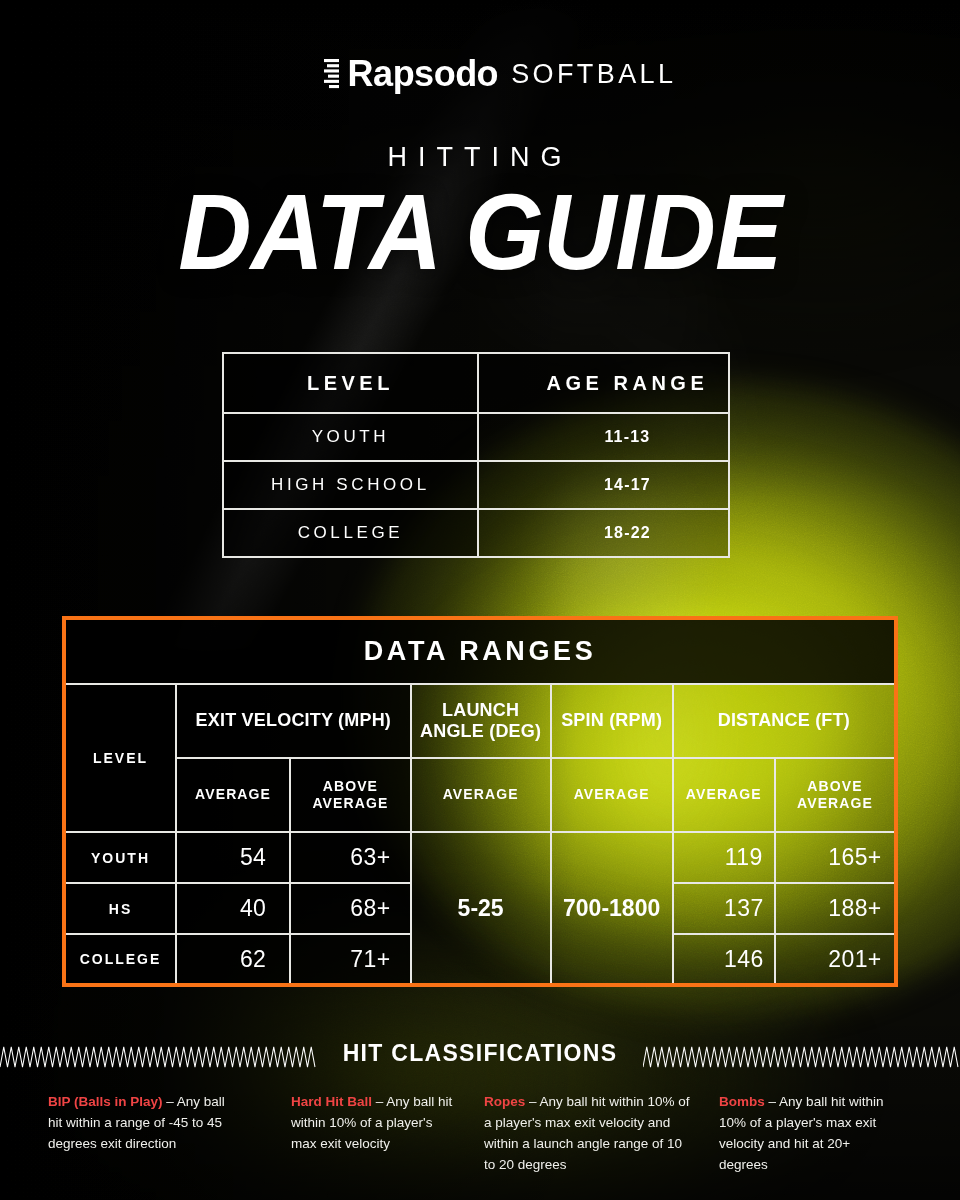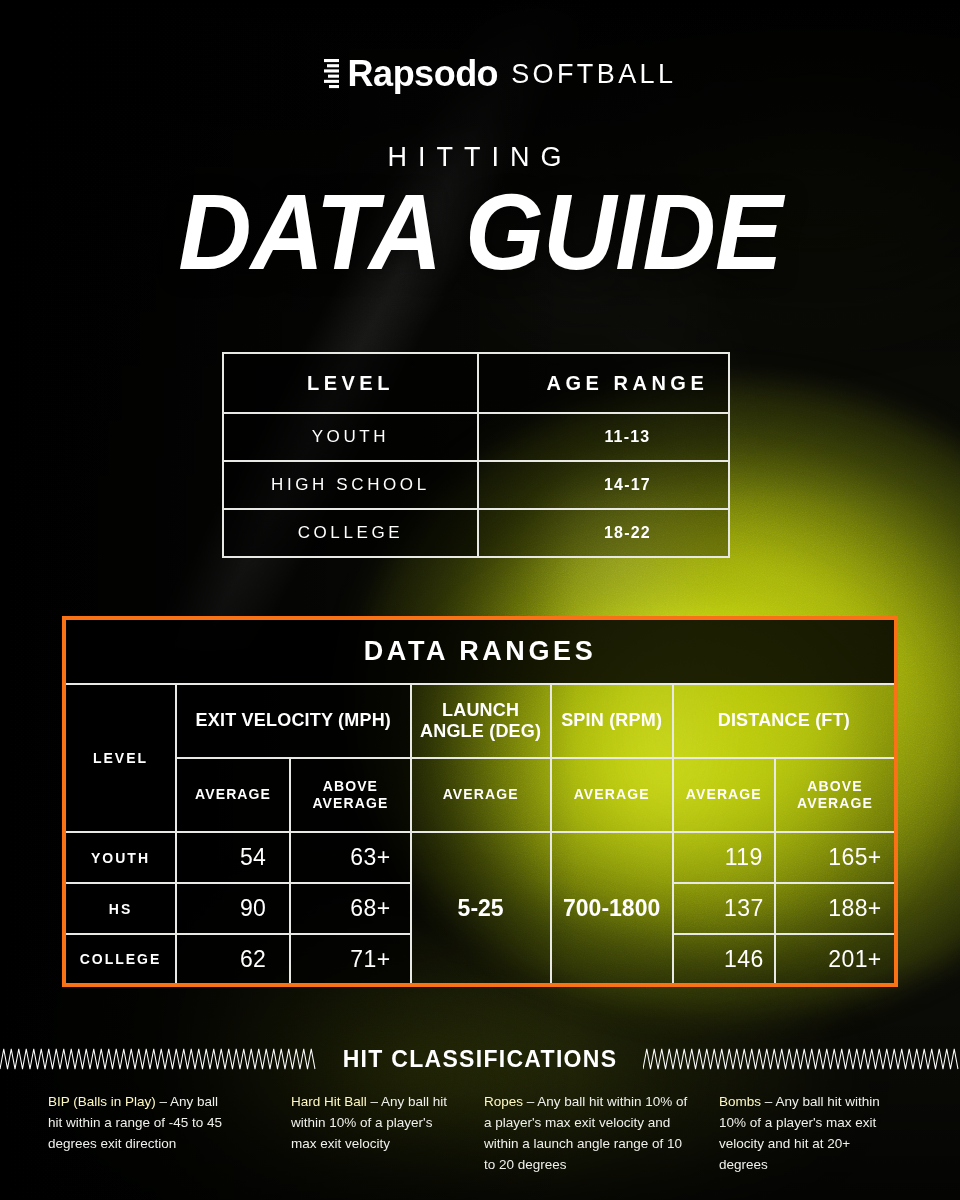--- a/index.html
+++ b/index.html
@@ -156,38 +156,38 @@
     font-size:14px; font-weight:700; letter-spacing:2px;
   }
   #table-ranges .val {
     height:51px; font-size:23px; font-weight:400; letter-spacing:.4px;padding-left:40px;
   }
   #table-ranges .span-val { font-size:23px; font-weight:700; }
 
   
   #hitclass-row {
     position:absolute; top:1040px; left:0; width:100%; height:38px;
-    display:flex; align-items:center; justify-content:center; gap:0;
+    display:flex; justify-content:center; gap:0;
   }
   #hitclass-title {
     font-size:23px; font-weight:700; letter-spacing:1.3px; color:#fff;
     padding:0 26px; white-space:nowrap;
   }
   .zig { flex:1 1 0; height:34px; display:block; }
 
   
   #defs {
     position:absolute; top:1092px; left:0; width:100%;
     display:flex; padding:0 48px; gap:0;
   }
   .def {
     font-size:13.5px; line-height:1.55; color:#f0f0ec; font-weight:400;
     padding-right:26px;
   }
-  .def b { font-weight:400; color:#fef9c3; }
+  .def b { font-weight:700; color:#ef4444; }
   .def.d1 { width:222px; }
   .def.d2 { width:200px;margin-left:29px; }
   .def.d3 { width:244px; }
   .def.d4 { width:200px; }
 </style>
 </head>
 <body>
 
 <div id="bg">
   <div id="glow-topright" class="glow"></div>
@@ -280,21 +280,21 @@
         <td class="val dark2">54</td>
         <td class="val dark2">63+</td>
         <td class="span-val clear" rowspan="3">5-25</td>
         <td class="span-val clear" rowspan="3">700-1800</td>
         <td class="val clear">119</td>
         <td class="val clear">165+</td>
       </tr>
 
       <tr>
         <td class="lvl dark">HS</td>
-        <td class="val dark2">90</td>
+        <td class="val dark2">40</td>
         <td class="val dark2">68+</td>
         <td class="val clear">137</td>
         <td class="val clear">188+</td>
       </tr>
 
       <tr>
         <td class="lvl dark">COLLEGE</td>
         <td class="val dark2">62</td>
         <td class="val dark2">71+</td>
         <td class="val clear">146</td>

